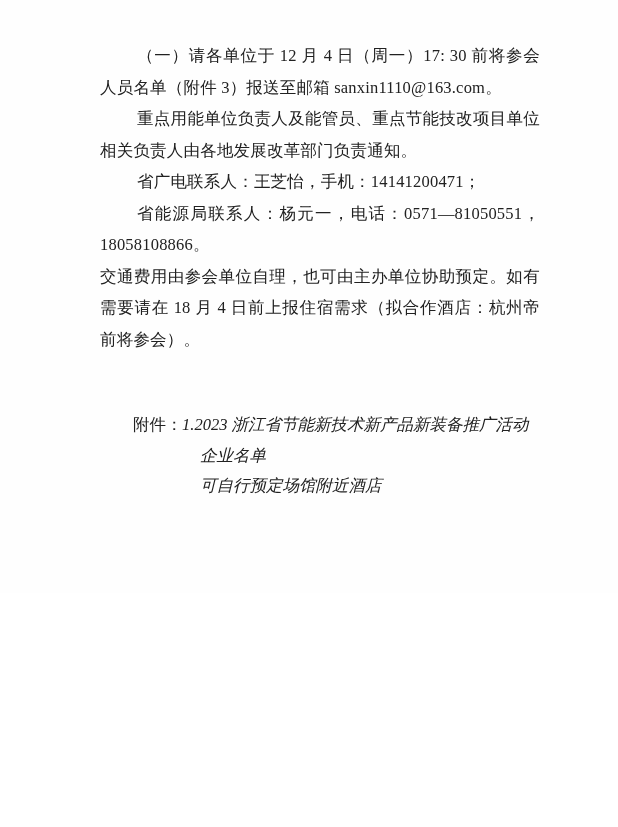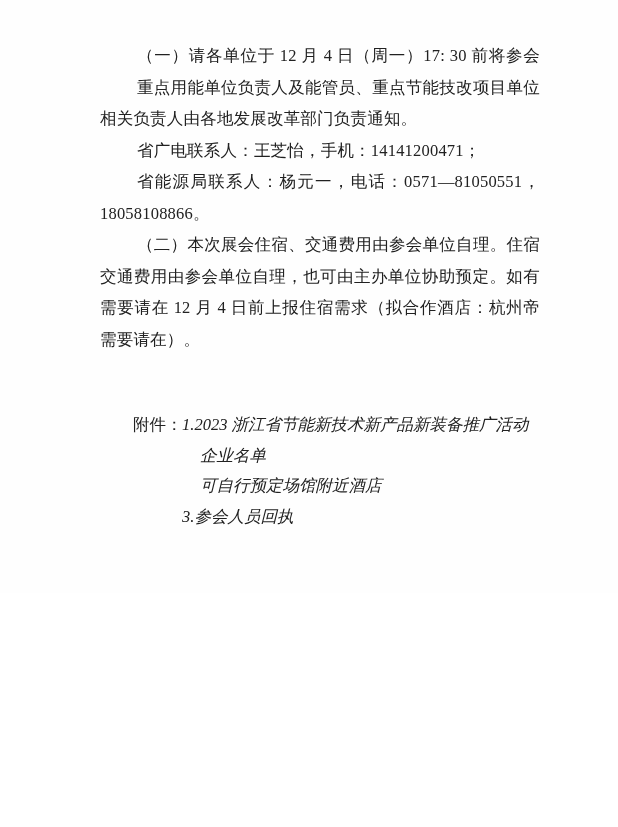--- a/index.html
+++ b/index.html
@@ -56,38 +56,37 @@
     text-align:center;font-size:12px;color:#3a3a3a;
   }
 </style>
 </head>
 <body>
 
 <div class="page">
 
   <div class="body-block">
     <div class="bl indent justify">（一）请各单位于 12 月 4 日（周一）17: 30 前将参会</div>
+    <div class="bl">人员名单（附件 3）报送至邮箱 sanxin1110@163.com。</div>
     <div class="bl indent justify">重点用能单位负责人及能管员、重点节能技改项目单位</div>
     <div class="bl">相关负责人由各地发展改革部门负责通知。</div>
     <div class="bl indent">省广电联系人：王芝怡，手机：14141200471；</div>
     <div class="bl indent justify">省能源局联系人：杨元一，电话：0571—81050551，</div>
     <div class="bl">18058108866。</div>
-    <div class="bl indent justify">（二）本次展会住宿、交通费用由参会单位自理。住宿</div>
     <div class="bl justify">交通费用由参会单位自理，也可由主办单位协助预定。如有</div>
-    <div class="bl justify">需要请在 12 月 4 日前上报住宿需求（拟合作酒店：杭州帝</div>
-    <div class="bl">需要请在）。</div>
+    <div class="bl justify">需要请在 18 月 4 日前上报住宿需求（拟合作酒店：杭州帝</div>
+    <div class="bl">前将参会）。</div>
   </div>
 
   <div class="attach-block">
     <div class="attach-label">附件：</div>
     <div class="attach-lines">
       <div class="al">1.2023 浙江省节能新技术新产品新装备推广活动</div>
       <div class="al cont">企业名单</div>
       <div class="al cont">可自行预定场馆附近酒店</div>
-      <div class="al">3.参会人员回执</div>
     </div>
   </div>
 
   <div class="sig-agency">浙江省能源局</div>
   <div class="sig-date">2023 年 12 月 1 日</div>
 
   <svg class="seal" viewBox="0 0 127 127" xmlns="http://www.w3.org/2000/svg">
     <g transform="rotate(-14 63.5 63.5)" fill="none">
       <circle cx="63.5" cy="63.5" r="58.5" stroke="#d93322" stroke-width="5.2"></circle>
       <polygon fill="#d93322" transform="translate(62,58)" points="0,-21 4.8,-6.6 20,-6.5 7.8,2.5 12.3,17 0,8.2 -12.3,17 -7.8,2.5 -20,-6.5 -4.8,-6.6"></polygon>

